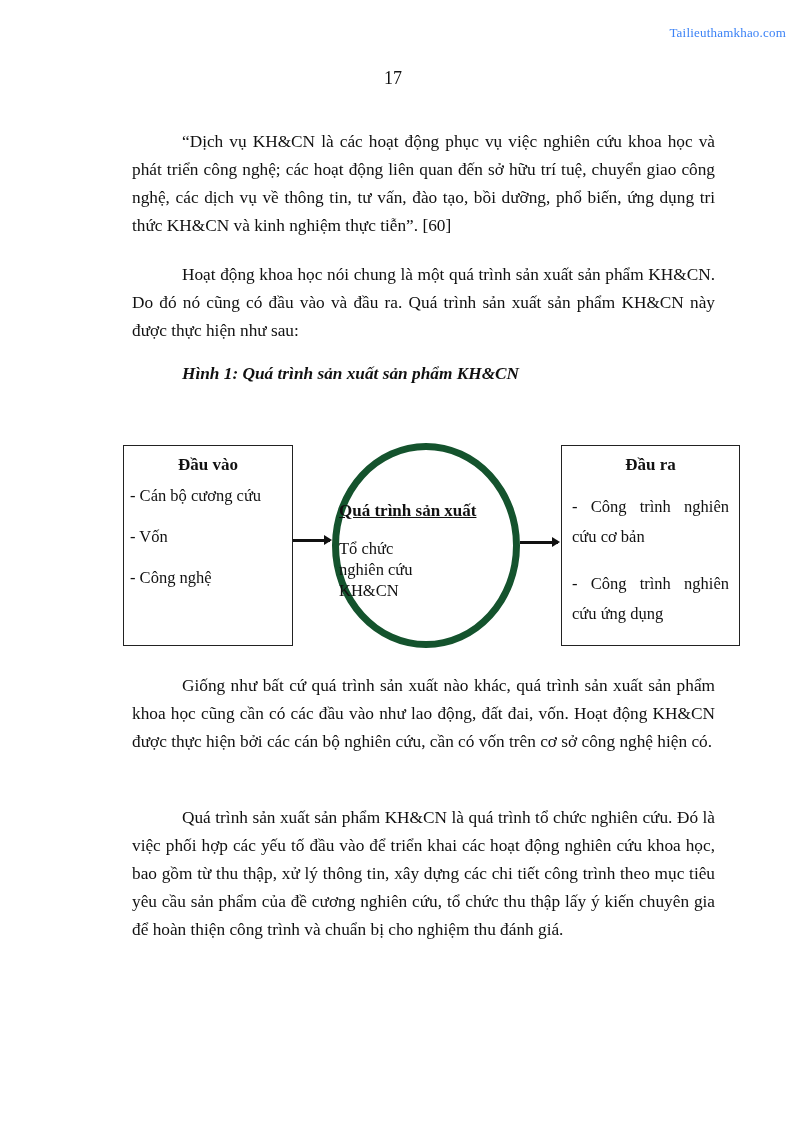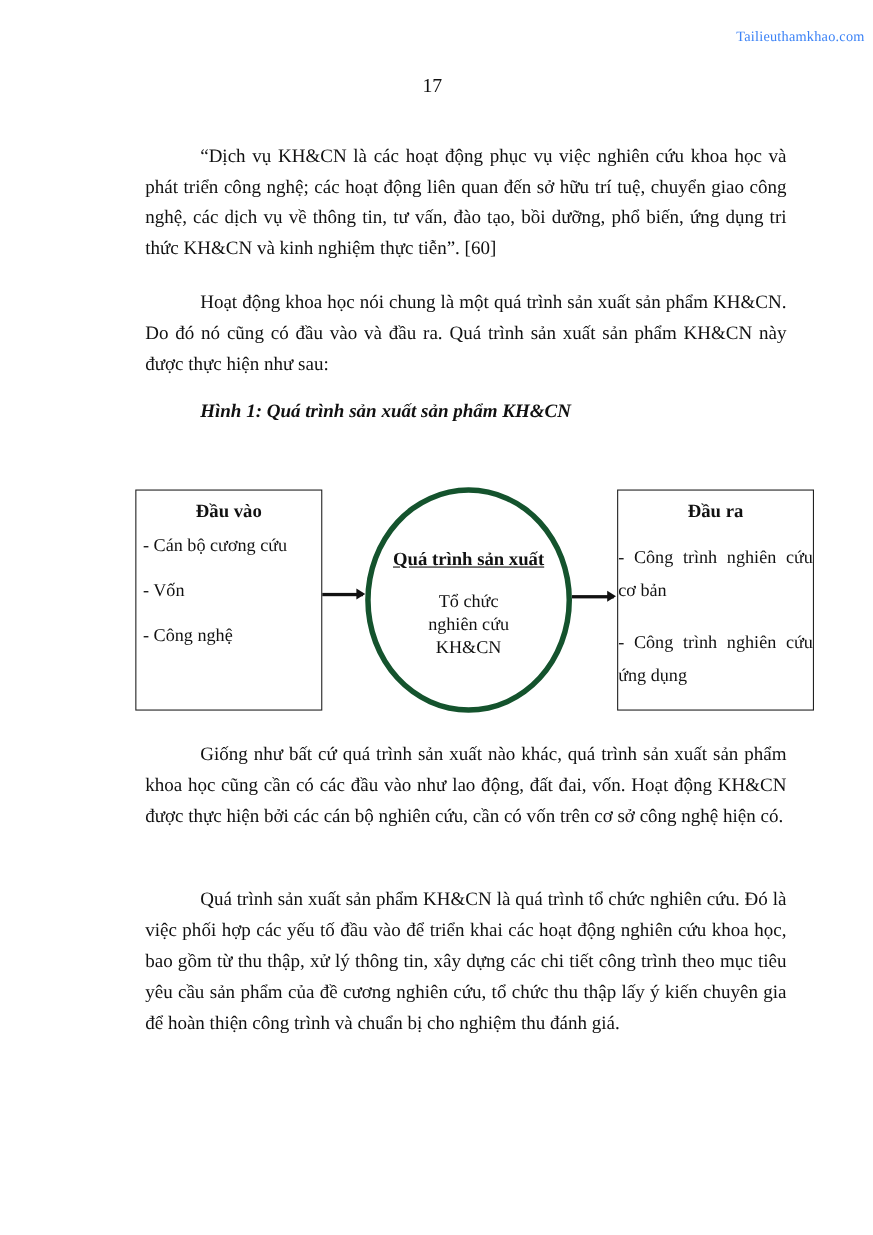--- a/index.html
+++ b/index.html
@@ -10,25 +10,25 @@
   .page-number { position:absolute; top:68px; left:0; width:786px; text-align:center; font-size:18px; }
   .para { position:absolute; left:132px; width:583px; font-size:17.3px; line-height:28px;
           text-align:justify; text-indent:50px; margin:0; }
   .caption { position:absolute; left:182px; top:364px; font-size:17.3px; font-weight:bold; font-style:italic; }
   .box { position:absolute; border:1px solid #222; box-sizing:border-box; }
   .box-title { text-align:center; font-weight:bold; font-size:17px; margin-top:9px; }
   .box-item { font-size:16.5px; line-height:30px; }
   #left-box { left:123px; top:445px; width:170px; height:201px; padding:0 6px; }
   #left-box .box-item { margin-top:10px; line-height:22px; }
   #left-box .box-item + .box-item { margin-top:19px; }
-  #right-box { left:561px; top:445px; width:179px; height:201px; padding:0 0; }
+  #right-box { left:561px; top:445px; width:179px; height:201px; padding:0 10px; }
   #right-box .box-item { text-align:justify; text-align-last:left; margin-top:17px; }
   #right-box .box-item:first-of-type { margin-top:16px; }
-  .circle { position:absolute; left:332px; top:443px; width:188px; height:205px; border:5px solid #14532d;
-            border-radius:50%; box-sizing:border-box; text-align:center; }
+  .circle { position:absolute; left:332px; top:443px; width:188px; height:205px; border:7px solid #14532d;
+            border-radius:50%; box-sizing:border-box; }
   .circle-title { margin-top:51px; font-weight:bold; text-decoration:underline; font-size:17px; }
   .circle-body { margin-top:17px; font-size:16.5px; line-height:21px; }
   .arrow { position:absolute; height:3px; background:#111; }
   .arrow::after { content:""; position:absolute; right:-2px; top:-4px; border-left:8px solid #111;
                   border-top:5.5px solid transparent; border-bottom:5.5px solid transparent; }
   #arrow-in { left:293px; top:539px; width:37px; }
   #arrow-out { left:520px; top:541px; width:38px; }
 </style>
 </head>
 <body>

